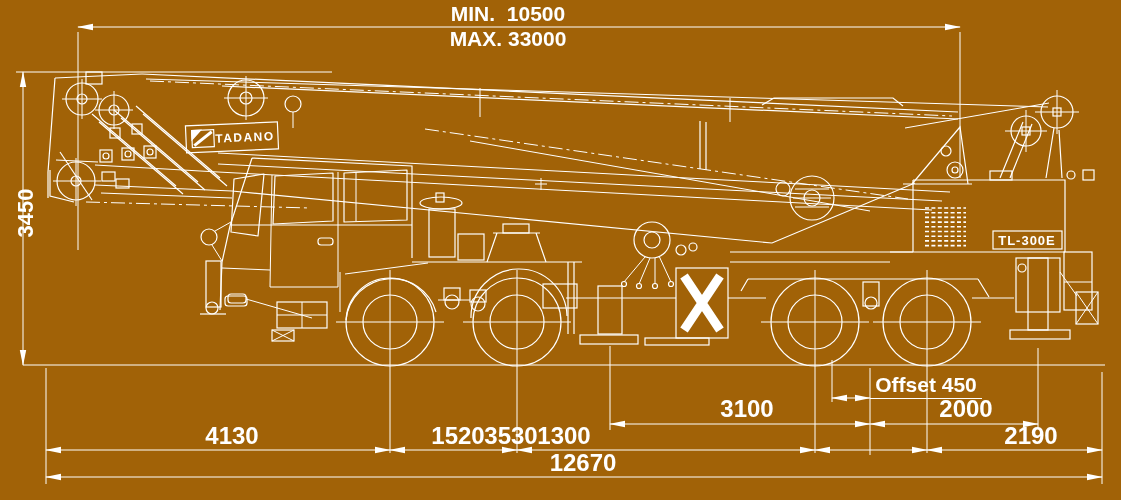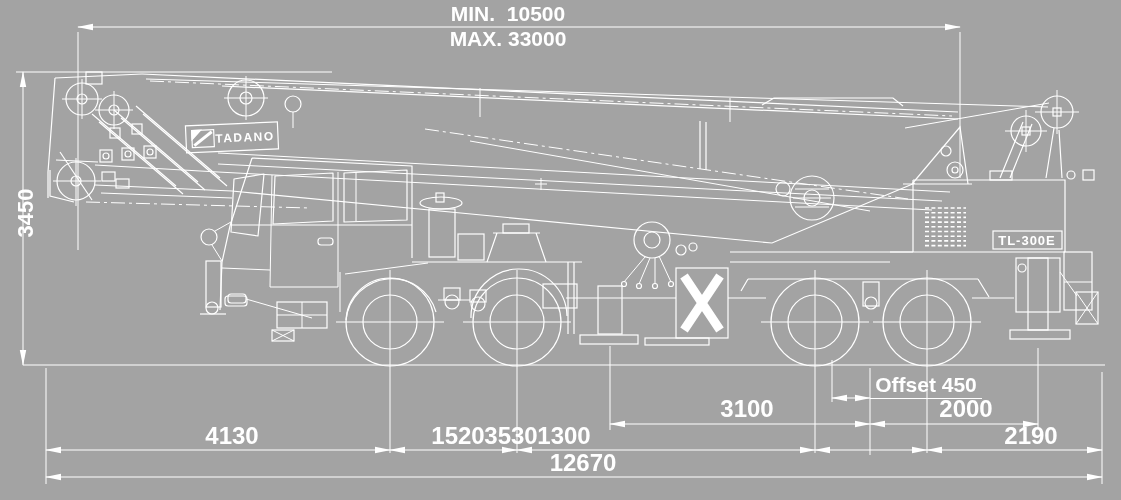--- a/index.html
+++ b/index.html
@@ -1,16 +1,16 @@
 <!DOCTYPE html>
 <html><head>
 <meta charset="utf-8">
 <style>
   html,body{margin:0;padding:0;background:#000;}
-  .stage{position:relative;width:1121px;height:500px;background:#a3a3a3;overflow:hidden;
+  .stage{position:relative;width:1121px;height:500px;background:#a16207;overflow:hidden;
          font-family:"Liberation Sans",sans-serif;}
   svg{display:block}
   .ln{stroke:#fff;fill:none;stroke-width:1.2;}
   .thin{stroke-width:1;}
   .cl{stroke-dasharray:14 4 3 4;stroke-width:1;}
   .dsh{stroke-dasharray:4 2.4;stroke-width:1.6;}
   .xbrace{stroke-width:9;}
   .dim{marker-start:url(#arr);marker-end:url(#arr);}
   text{fill:#fff;stroke:none;font-family:"Liberation Sans",sans-serif;font-weight:bold;}
   .t21{font-size:21px;}

